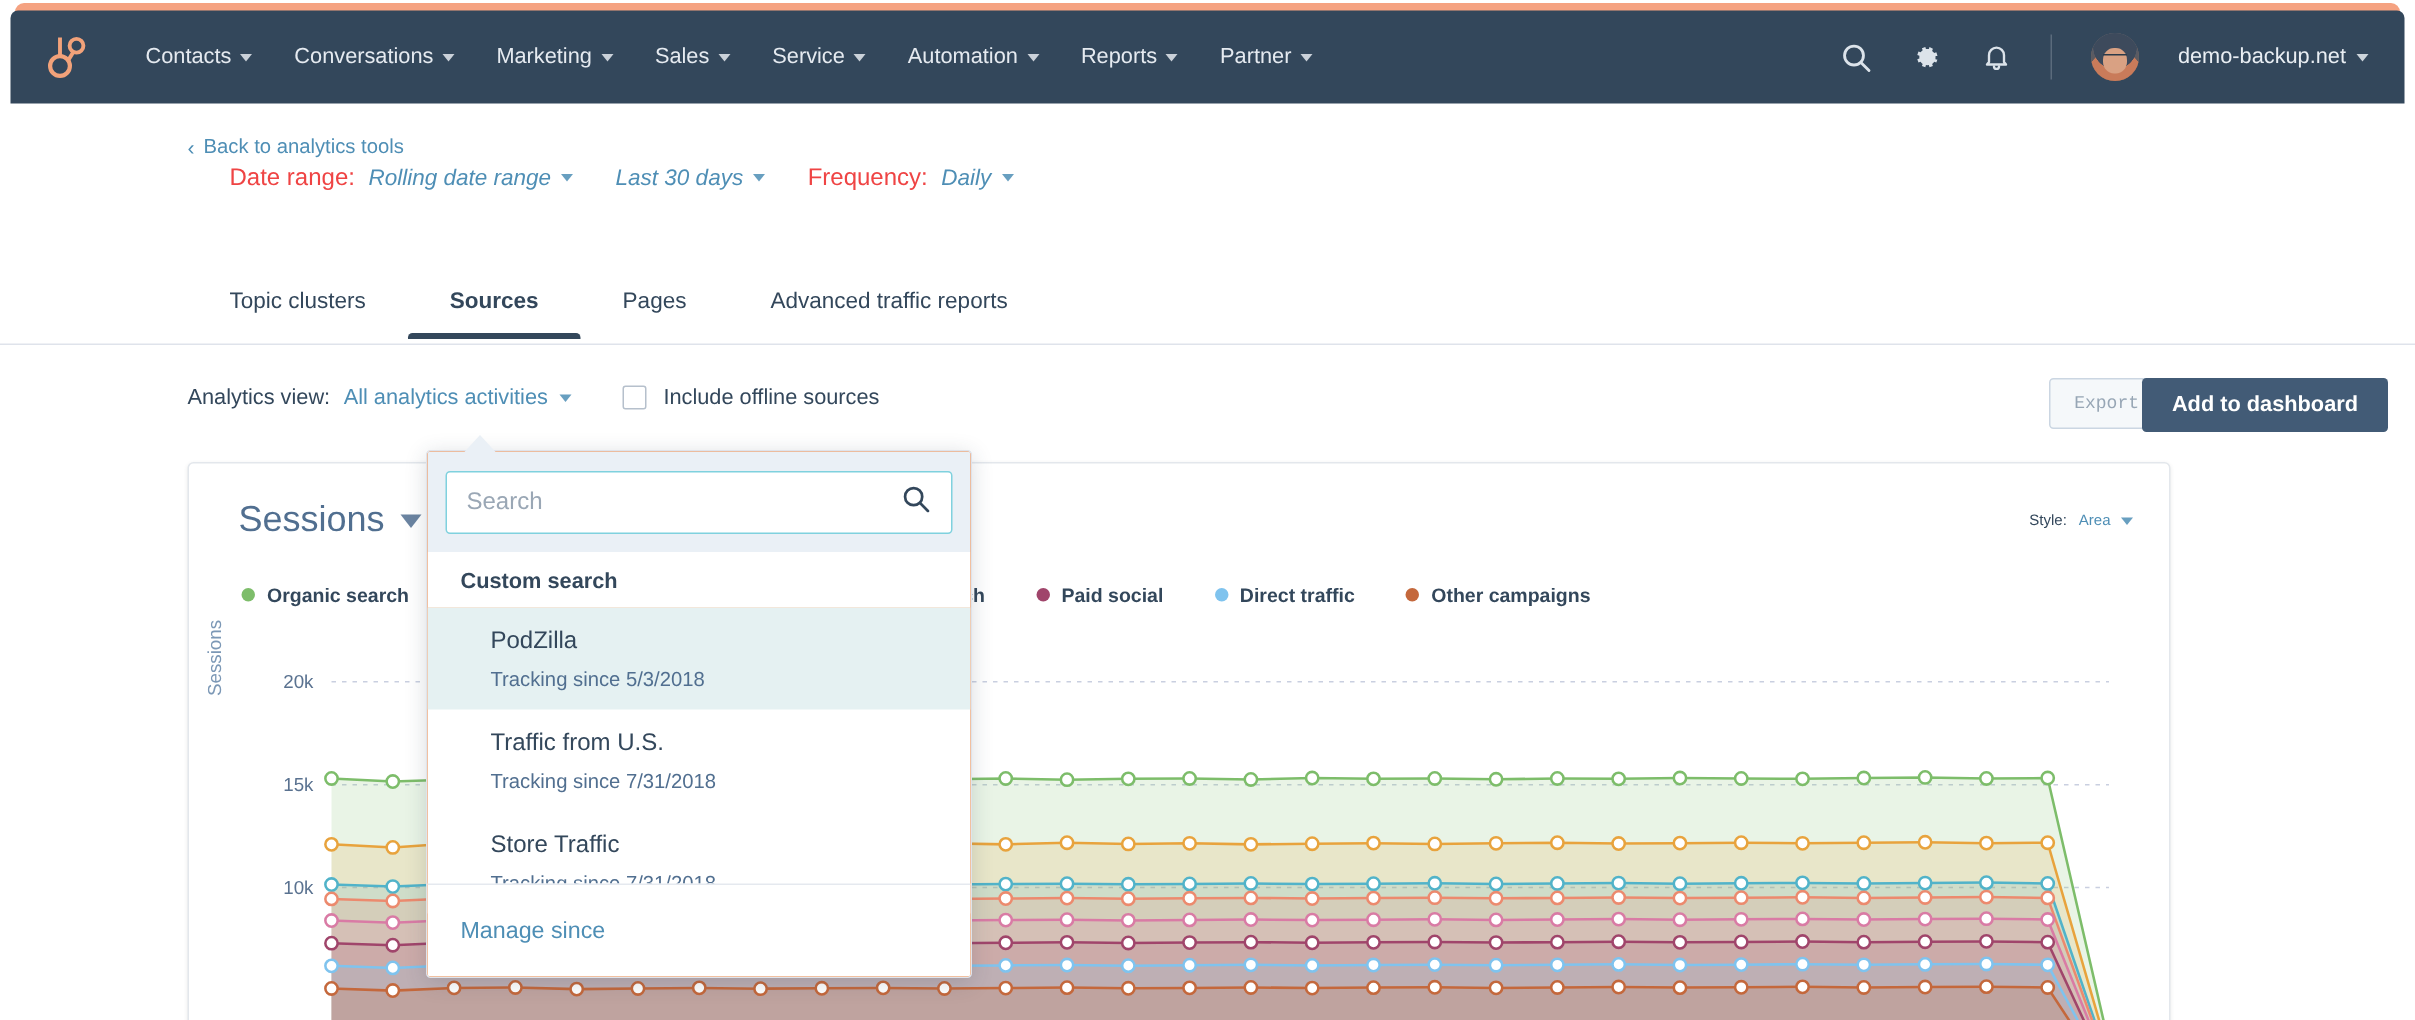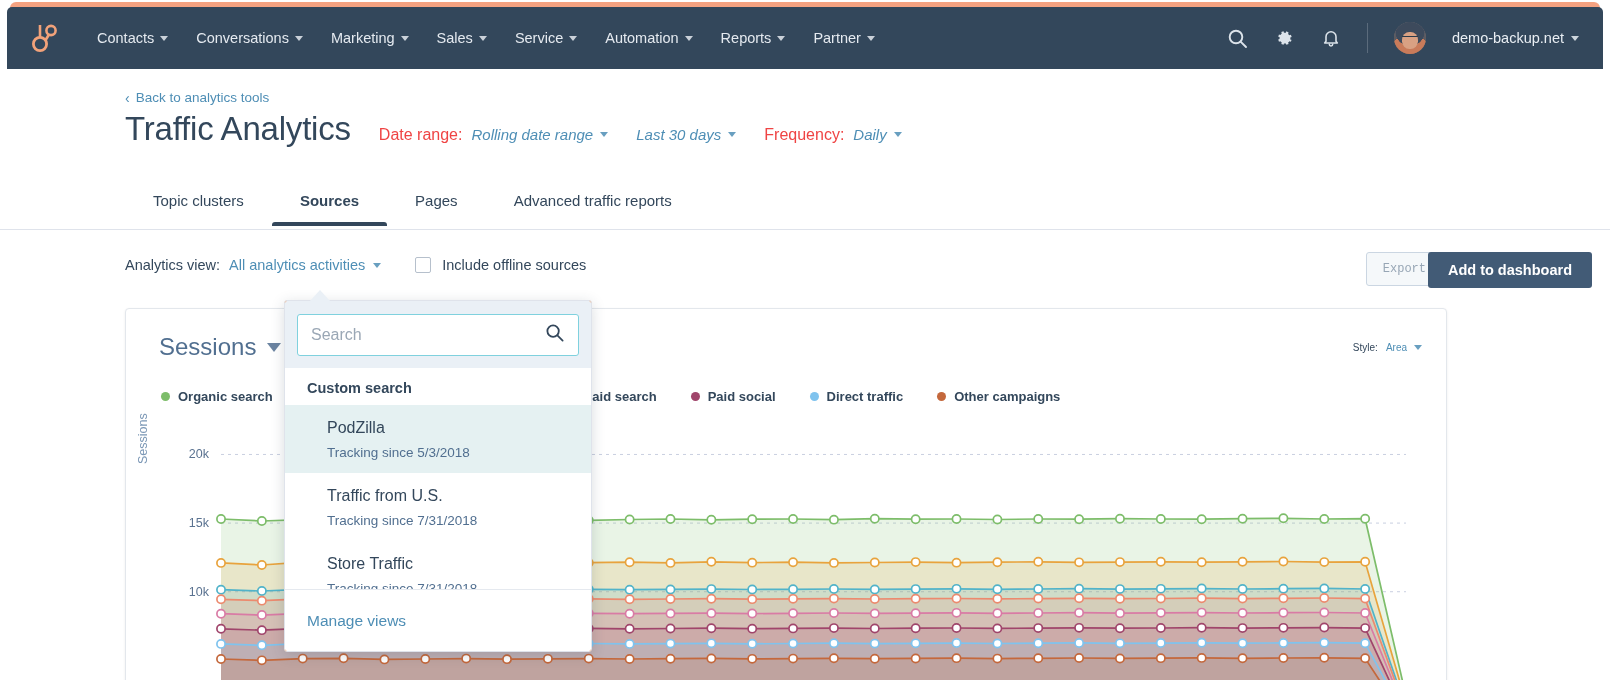--- a/index.html
+++ b/index.html
@@ -133,21 +133,21 @@
   .lg-txt { font-size:13px; font-weight:bold; color:#33475b; }
 
   .plot { position:absolute; left:35px; top:110px; right:22px; bottom:0; }
   .yaxis-title {
     position:absolute; left:10px; top:155px; font-size:12.5px; color:#7c98b6;
     transform:rotate(-90deg); transform-origin:left top; white-space:nowrap;
   }
 
   
   .dropdown {
-    position:absolute; left:284px; top:300px; width:308px; height:352px;
+    position:absolute; left:284px; top:300px; width:364px; height:352px;
     background:#f97316; border:1px solid #dfe3eb; border-radius:3px;
     box-shadow:0 3px 14px rgba(45,62,80,.18); z-index:40; overflow:hidden;
   }
   .dd-arrow {
     position:absolute; left:309px; top:290px; width:22px; height:12px; z-index:41;
   }
   .dd-arrow::before {
     content:""; position:absolute; left:0; top:0;
     border-left:11px solid transparent; border-right:11px solid transparent;
     border-bottom:12px solid #eaf0f6;
@@ -258,21 +258,20 @@
       </span>
     </div>
   </div>
 
   <div class="back-link">
     <span class="back-chev">‹</span>
     <span>Back to analytics tools</span>
   </div>
 
   <div class="title-row">
-    <div class="page-title">Traffic Analytics</div>
 
     <div class="ctrl-group">
       <span class="ctrl-label">Date range:</span>
       <span class="ctrl-value">
         <span>Rolling date range</span>
         <i class="caret"></i>
       </span>
     </div>
 
     <div class="ctrl-group">
@@ -651,17 +650,17 @@
         <div class="dd-item">
           <div class="nm">Traffic from U.S.</div>
           <div class="sub">Tracking since 7/31/2018</div>
         </div>
         <div class="dd-item">
           <div class="nm">Store Traffic</div>
           <div class="sub">Tracking since 7/31/2018</div>
         </div>
       </div>
     <div class="dd-foot">
-      <span>Manage views</span>
+      <span>Manage since</span>
     </div>
   </div>
 
 </div>
 
 </body></html>

